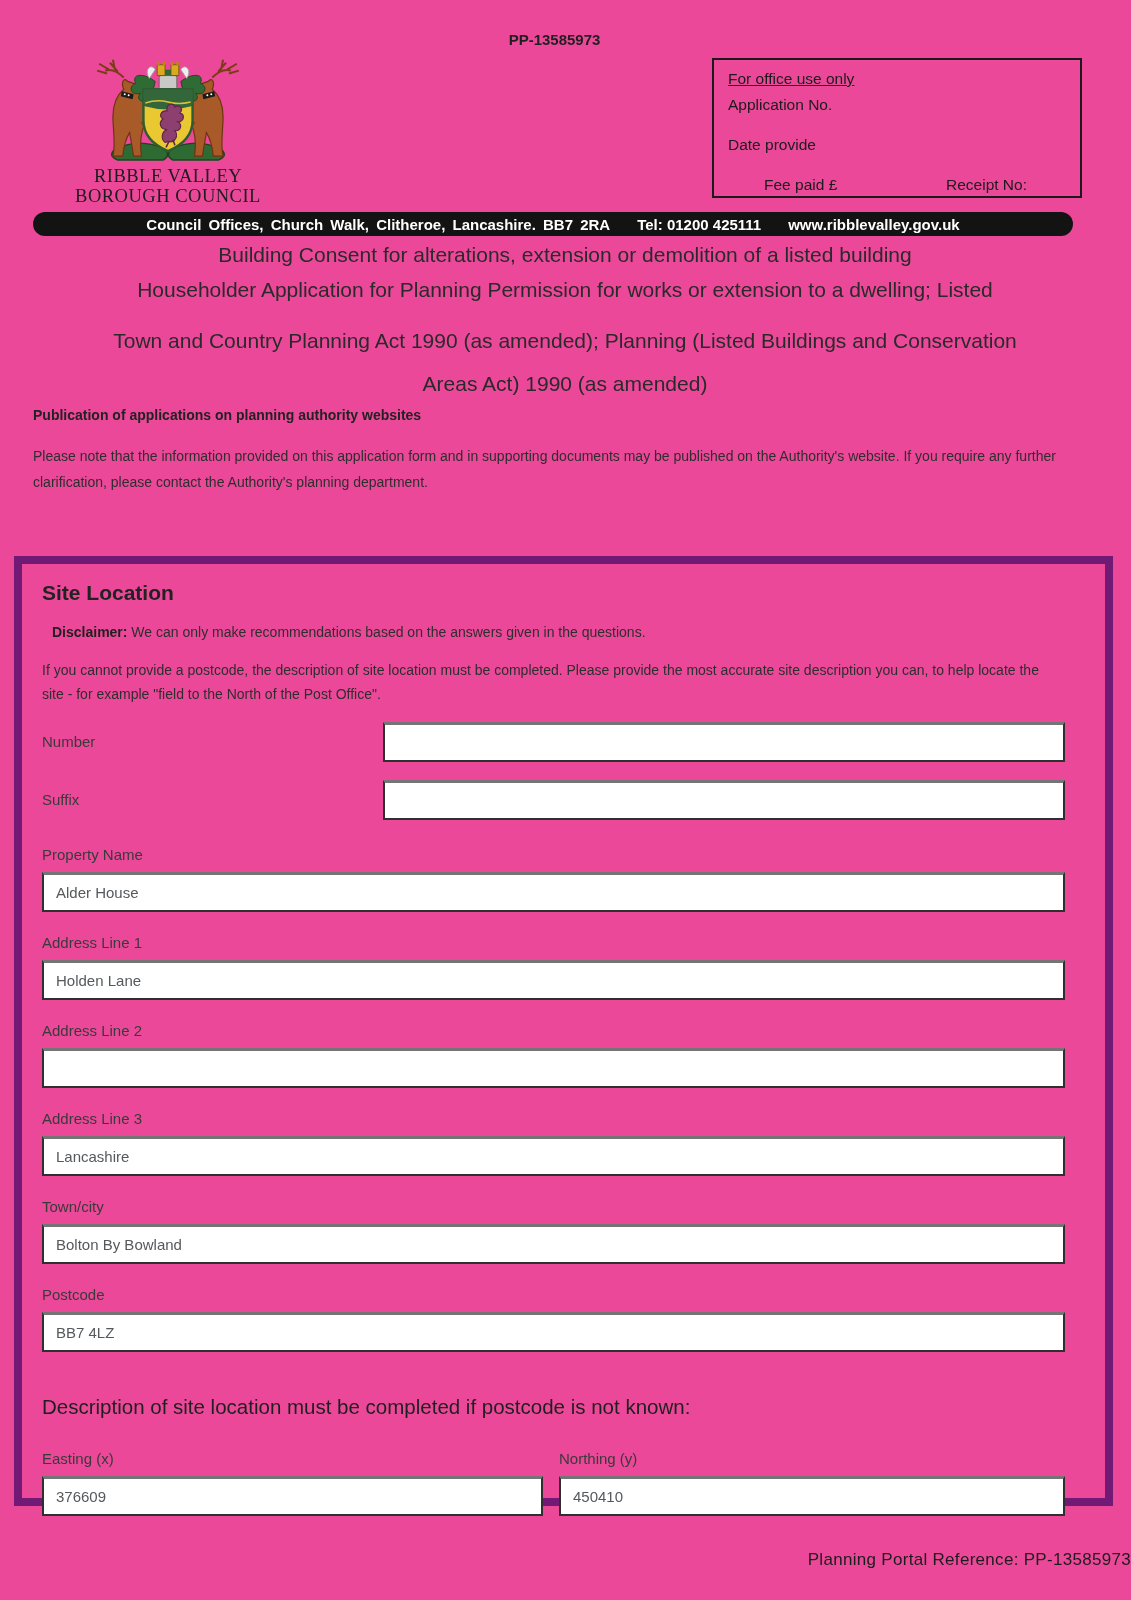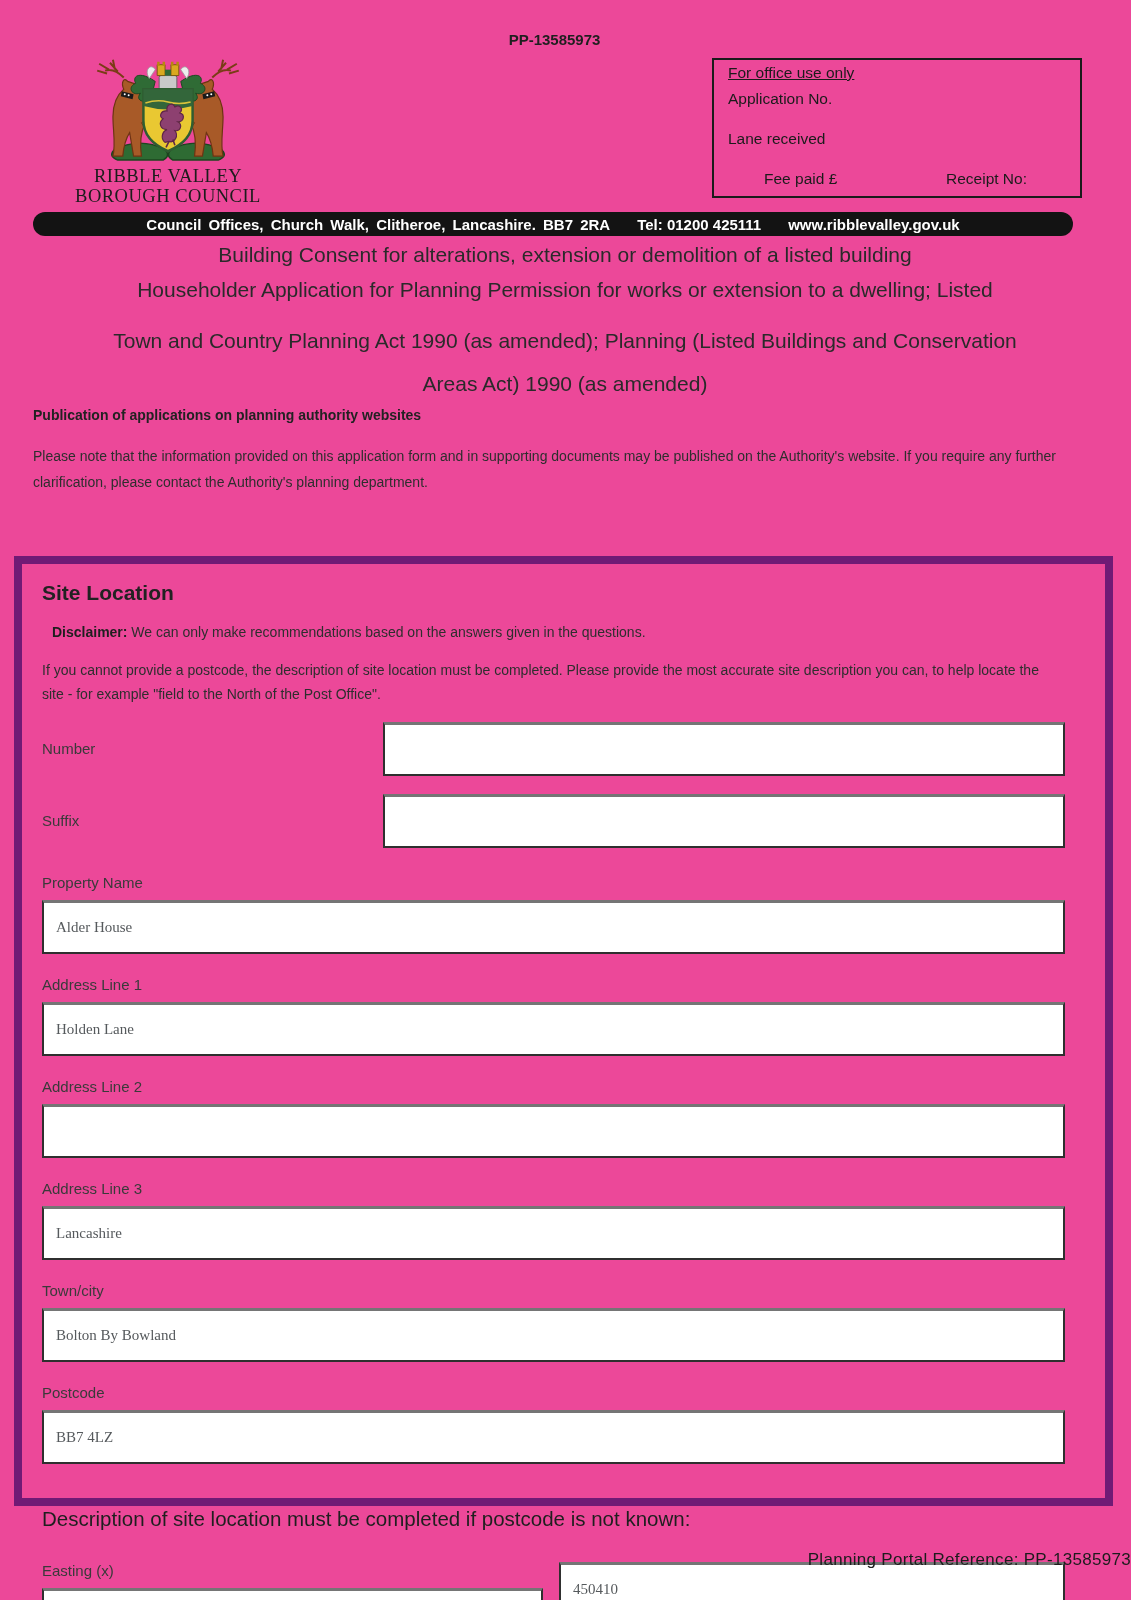--- a/index.html
+++ b/index.html
@@ -11,21 +11,21 @@
     font-size:15px;font-weight:bold;color:#1f1f1f;padding-right:22px;box-sizing:border-box;}
 
   
   .logo{position:absolute;left:58px;top:48px;width:220px;text-align:center;}
   .logo svg{display:block;margin:0 auto;}
   .org-name{font-family:"Liberation Serif","DejaVu Serif",serif;font-size:18.5px;line-height:20px;
     color:#1c1c1c;letter-spacing:.5px;}
 
   
   .office-box{position:absolute;left:712px;top:58px;width:370px;height:140px;
-    border:2px solid #1a1a1a;box-sizing:border-box;padding:3px 14px;font-size:15.5px;color:#1b1b1b;}
+    border:2px solid #1a1a1a;box-sizing:border-box;padding:9px 14px;font-size:15.5px;color:#1b1b1b;}
   .office-box .ob-heading{text-decoration:underline;line-height:20px;}
   .office-box .ob-row1{margin-top:6px;line-height:20px;}
   .office-box .ob-row2{margin-top:20px;line-height:20px;}
   .office-box .ob-row3{margin-top:20px;line-height:20px;display:flex;}
   .office-box .ob-fee{width:182px;margin-left:36px;}
 
   
   .banner{position:absolute;left:33px;top:212px;width:1040px;height:24px;background:#131313;
     border-radius:12px;display:flex;align-items:center;justify-content:center;gap:27px;
     color:#ffffff;font-weight:bold;font-size:15px;white-space:nowrap;}
@@ -43,23 +43,23 @@
 
   
   .site-box{position:absolute;left:14px;top:556px;width:1099px;height:950px;
     border:8px solid #701a75;box-sizing:border-box;padding:16px 40px 0 20px;}
   .site-heading{font-size:21px;font-weight:bold;color:#222;line-height:26px;margin:0 0 16px 0;}
   .disclaimer{font-size:14px;line-height:20px;color:#2e2e2e;margin:0 0 16px 0;}
   .disclaimer b{color:#1f1f1f;padding-left:10px;}
   .site-intro{font-size:14px;line-height:24px;color:#2e2e2e;max-width:1000px;margin:0 0 16px 0;}
 
   .field-label{font-size:15px;color:#3a3a3a;line-height:18px;}
-  input.fld{display:block;width:100%;height:54px;box-sizing:border-box;background:#fff;
+  input.fld{display:block;width:100%;height:40px;box-sizing:border-box;background:#fff;
     border:2px solid #2f2f2f;border-top:3px solid #757575;border-radius:0;
-    font-family:Liberation Serif, serif;font-size:15px;color:#55595c;
+    font-family:Liberation Sans, sans-serif;font-size:15px;color:#55595c;
     padding:0 12px;}
   .inline-row{display:flex;align-items:center;margin-bottom:18px;}
   .inline-row .field-label{width:341px;flex:0 0 341px;}
   .inline-row input.fld{flex:1;}
   .inline-row.last{margin-bottom:26px;}
   .stack-field{margin-bottom:22px;}
   .stack-field .field-label{margin-bottom:8px;}
 
   .desc-heading{font-size:20.5px;font-weight:400;color:#1f1f1f;line-height:26px;
     margin:42px 0 30px 0;}
@@ -121,21 +121,21 @@
       <path d="M82 96 C77 92 79 85 84 83 C77 83 75 76 80 72 C75 70 78 63 84 64 C83 57 90 55 92 60 C97 57 101 62 97 66 C103 68 101 75 95 75 C100 78 98 85 92 84 C96 89 92 97 86 95 Z" fill="#8d4070" stroke="#5e2548" stroke-width="1.2"></path>
       <path d="M86 95 L83 101 M90 93 L92 99" stroke="#5e2548" stroke-width="1.6" fill="none"></path>
     </svg>
     <div class="org-name">RIBBLE VALLEY</div>
     <div class="org-name">BOROUGH COUNCIL</div>
   </div>
 
   <div class="office-box">
     <div class="ob-heading">For office use only</div>
     <div class="ob-row1">Application No.</div>
-    <div class="ob-row2">Lane received</div>
+    <div class="ob-row2">Date provide</div>
     <div class="ob-row3">
       <span class="ob-fee">Fee paid £</span>
       <span>Receipt No:</span>
     </div>
   </div>
 
   <div class="banner">
     <span class="addr">Council Offices,  Church Walk,  Clitheroe,  Lancashire.  BB7 2RA</span>
     <span>Tel: 01200 425111</span>
     <span>www.ribblevalley.gov.uk</span>
@@ -193,20 +193,21 @@
     </div>
 
     <div class="desc-heading">Description of site location must be completed if postcode is not known:</div>
 
     <div class="coord-row">
       <div class="coord-col">
         <div class="field-label">Easting (x)</div>
         <input class="fld" type="text" value="376609" style="">
       </div>
       <div class="coord-col right">
+        <div class="field-label">Northing (y)</div>
         <input class="fld" type="text" value="450410" style="">
       </div>
     </div>
   </div>
 
   <div class="footer-ref">Planning Portal Reference: PP-13585973</div>
 
 </div>
 
 </body></html>

